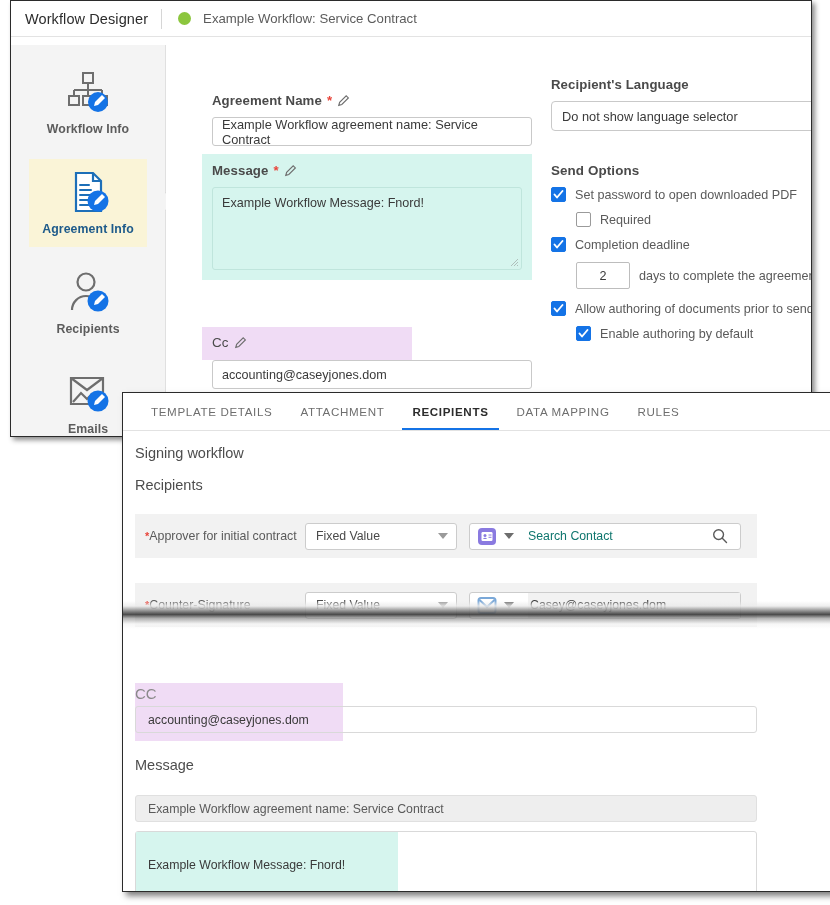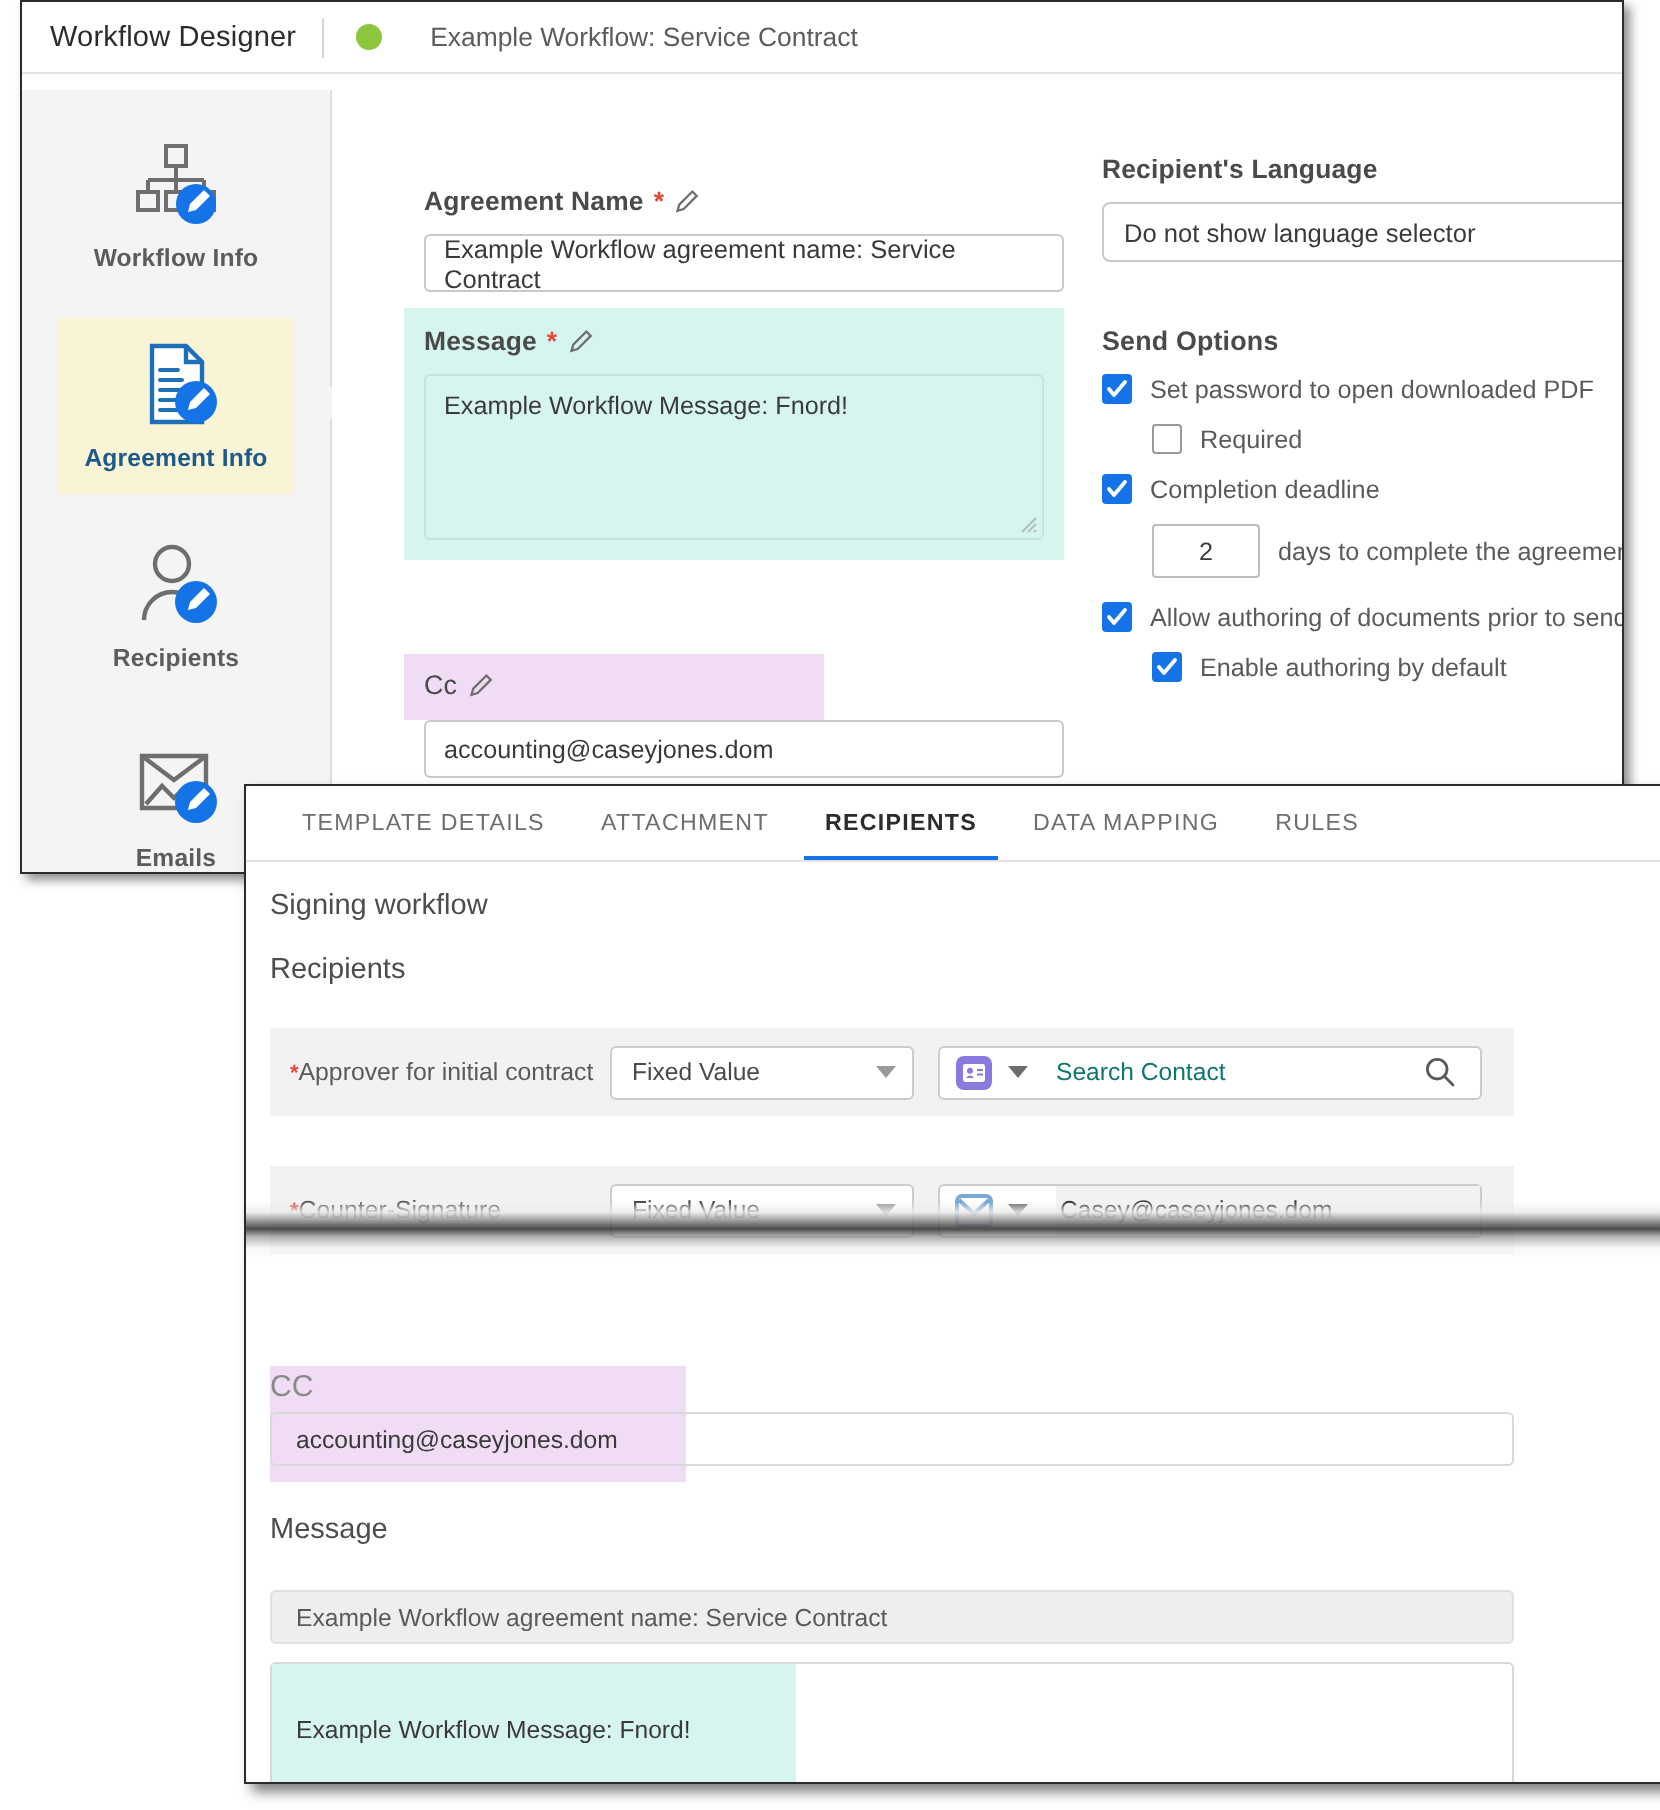--- a/index.html
+++ b/index.html
@@ -53,21 +53,21 @@
   }
   .status-dot {
     width: 13px; height: 13px;
     border-radius: 50%;
     background: #8cc63e;
     margin-left: 16px;
   }
   .title-sub {
     font-size: 13.2px;
     color: #5c5c5c;
-    margin-left: 24px;
+    margin-left: 12px;
   }
 
   
   #rail {
     position: absolute;
     left: 0;
     top: 44px;
     width: 155px;
     bottom: 0;
     background: #f4f4f4;

